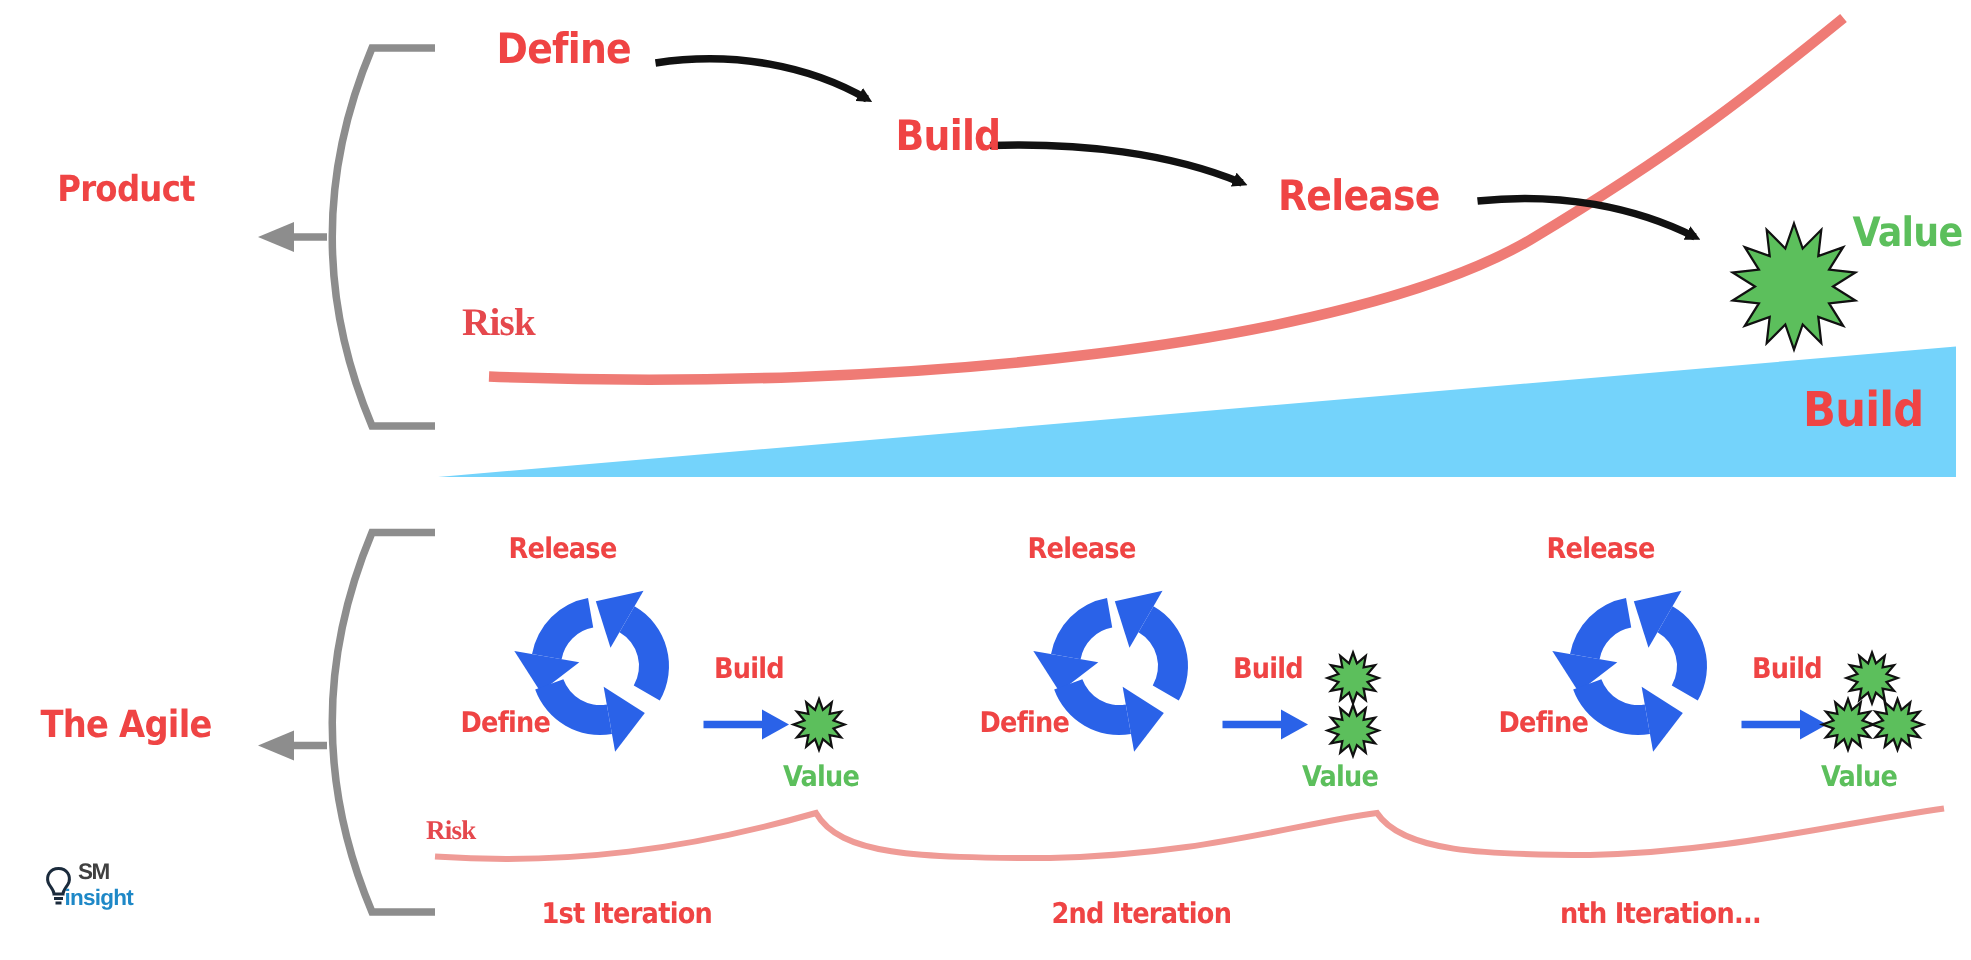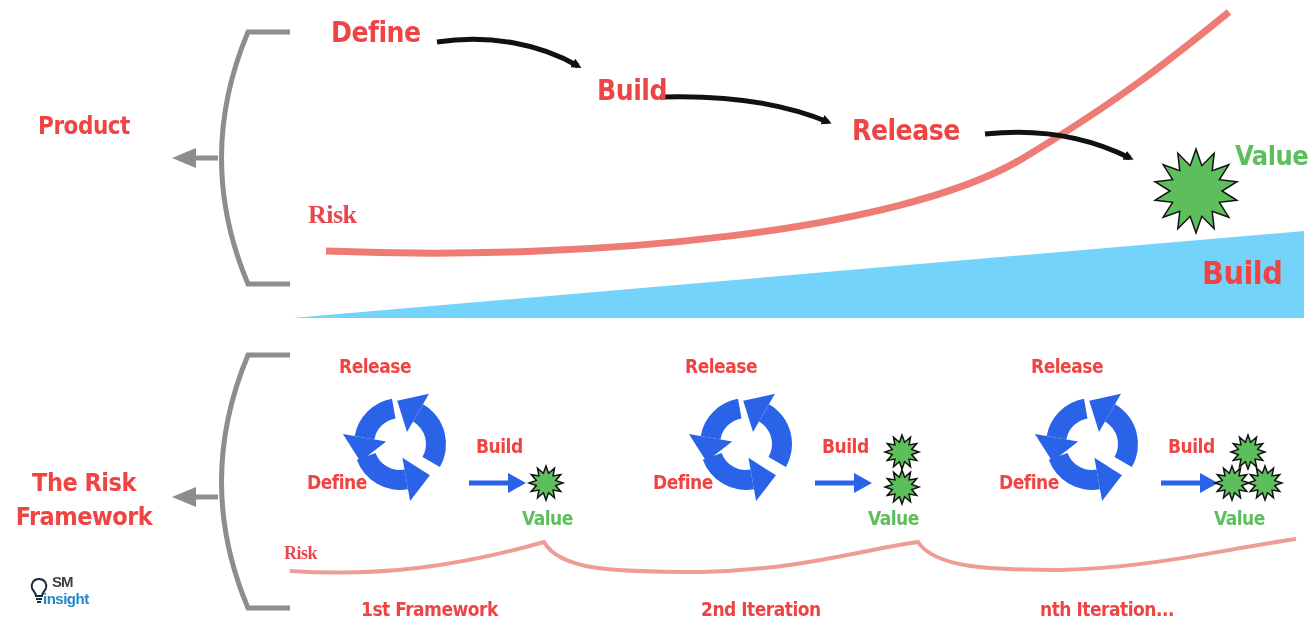--- a/index.html
+++ b/index.html
@@ -90,39 +90,38 @@
       <polygon points="1248.0,435.0 1250.6,442.3 1256.5,437.3 1255.1,444.9 1262.7,443.5 1257.7,449.4 1265.0,452.0 1257.7,454.6 1262.7,460.5 1255.1,459.1 1256.5,466.7 1250.6,461.7 1248.0,469.0 1245.4,461.7 1239.5,466.7 1240.9,459.1 1233.3,460.5 1238.3,454.6 1231.0,452.0 1238.3,449.4 1233.3,443.5 1240.9,444.9 1239.5,437.3 1245.4,442.3" fill="#5cbf5c" stroke="#111" stroke-width="1.5"></polygon>
       <polygon points="1232.0,466.0 1234.6,473.3 1240.5,468.3 1239.1,475.9 1246.7,474.5 1241.7,480.4 1249.0,483.0 1241.7,485.6 1246.7,491.5 1239.1,490.1 1240.5,497.7 1234.6,492.7 1232.0,500.0 1229.4,492.7 1223.5,497.7 1224.9,490.1 1217.3,491.5 1222.3,485.6 1215.0,483.0 1222.3,480.4 1217.3,474.5 1224.9,475.9 1223.5,468.3 1229.4,473.3" fill="#5cbf5c" stroke="#111" stroke-width="1.5"></polygon>
       <polygon points="1265.0,466.0 1267.6,473.3 1273.5,468.3 1272.1,475.9 1279.7,474.5 1274.7,480.4 1282.0,483.0 1274.7,485.6 1279.7,491.5 1272.1,490.1 1273.5,497.7 1267.6,492.7 1265.0,500.0 1262.4,492.7 1256.5,497.7 1257.9,490.1 1250.3,491.5 1255.3,485.6 1248.0,483.0 1255.3,480.4 1250.3,474.5 1257.9,475.9 1256.5,468.3 1262.4,473.3" fill="#5cbf5c" stroke="#111" stroke-width="1.5"></polygon>
     </g>
 </svg>
 
 <div class="lbl side" style="left:4px; top:110px; width:160px;">
   <div>Product</div>
 </div>
 <div class="lbl side" style="left:4px; top:466px; width:160px; font-size:25px; line-height:34px;">
-  <div>The Risk</div>
-  <div>Framework</div>
+  <div>The Agile</div>
 </div>
 
 <div class="lbl big" style="left:331px; top:16px;">Define</div>
 <div class="lbl big" style="left:597px; top:74px;">Build</div>
 <div class="lbl big" style="left:852px; top:114px;">Release</div>
 <div class="lbl big risk" style="left:308px; top:200px; font-size:26px;">Risk</div>
 <div class="lbl big value" style="left:1235px; top:140px; font-size:27px;">Value</div>
 <div class="lbl big" style="left:1202px; top:254px; font-size:32px;">Build</div>
 
 <div class="lbl mid risk" style="left:284px; top:543px; font-size:18px;">Risk</div>
 
 <div id="iter-labels">
     <div class="lbl mid" style="left: 339px; top: 355px;">Release</div>
     <div class="lbl mid" style="left: 476px; top: 435px;">Build</div>
     <div class="lbl mid" style="left: 307px; top: 471px;">Define</div>
     <div class="lbl mid value" style="left: 522px; top: 507px;">Value</div>
-    <div class="lbl mid" style="left: 361px; top: 598px;">1st Framework</div>
+    <div class="lbl mid" style="left: 361px; top: 598px;">1st Iteration</div>
     <div class="lbl mid" style="left: 685px; top: 355px;">Release</div>
     <div class="lbl mid" style="left: 822px; top: 435px;">Build</div>
     <div class="lbl mid" style="left: 653px; top: 471px;">Define</div>
     <div class="lbl mid value" style="left: 868px; top: 507px;">Value</div>
     <div class="lbl mid" style="left: 701px; top: 598px; text-align: center;">2nd Iteration</div>
     <div class="lbl mid" style="left: 1031px; top: 355px;">Release</div>
     <div class="lbl mid" style="left: 1168px; top: 435px;">Build</div>
     <div class="lbl mid" style="left: 999px; top: 471px;">Define</div>
     <div class="lbl mid value" style="left: 1214px; top: 507px;">Value</div>
     <div class="lbl mid" style="left: 1040px; top: 598px;">nth Iteration...</div>

